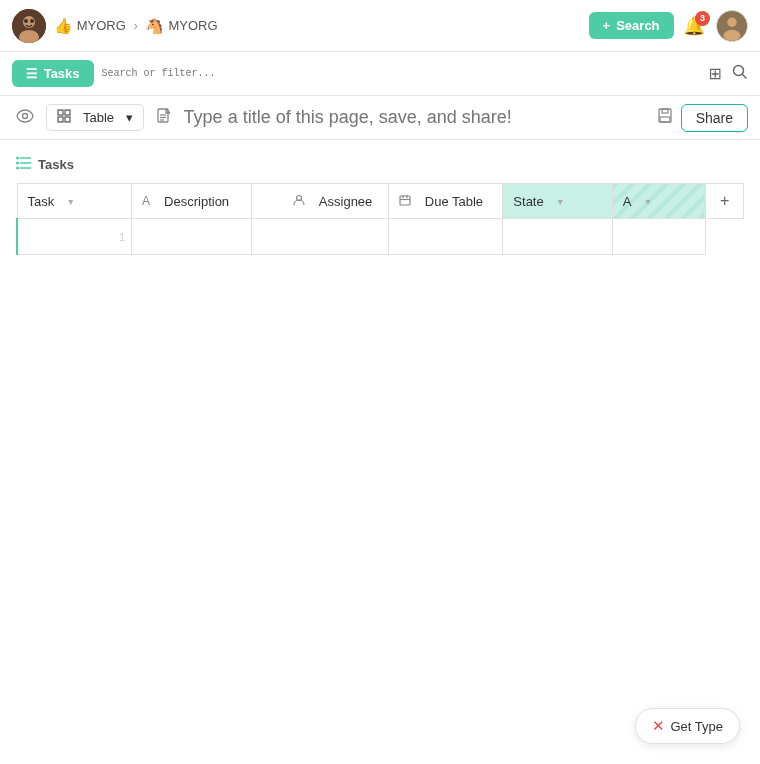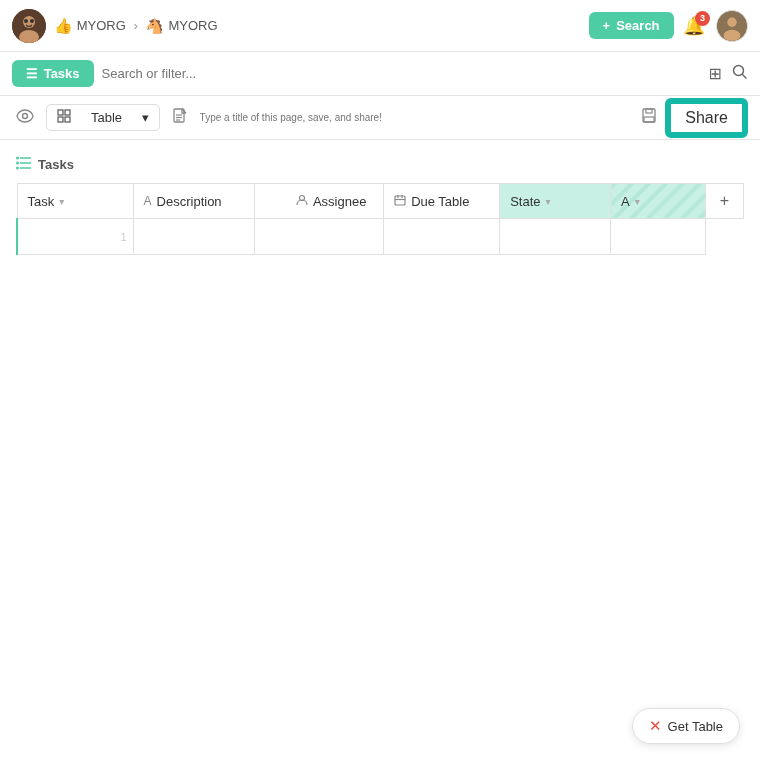--- a/index.html
+++ b/index.html
@@ -115,23 +115,24 @@
       font-weight: 600;
       cursor: pointer;
       display: flex;
       align-items: center;
       gap: 6px;
     }
     .search-input {
       flex: 1;
       border: none;
       outline: none;
-      font-size: 13px;
+      font-size: 10px;
       color: #7f1d1d;
       background: transparent;
+      font-family: Liberation Mono, monospace;
     }
     .toolbar-icons {
       display: flex;
       align-items: center;
       gap: 10px;
     }
     .toolbar-icon-btn {
       background: none;
       border: none;
       cursor: pointer;
@@ -158,45 +159,45 @@
     }
     .table-view-btn {
       background: none;
       border: 1px solid #ddd;
       border-radius: 5px;
       padding: 4px 10px;
       font-size: 13px;
       cursor: pointer;
       display: flex;
       align-items: center;
-      gap: 20px;
+      gap: 12px;
       color: #333;
     }
     .page-title-input {
       flex: 1;
       border: none;
       outline: none;
-      font-size: 10px;
+      font-size: 18px;
       color: #aaa;
       background: transparent;
     }
     .save-icon-btn {
       background: none;
       border: none;
       cursor: pointer;
       color: #666;
       font-size: 16px;
     }
     .share-btn {
       background: #fff;
       color: #333;
-      border: 6px solid #14b8a6;
+      border: 1px solid #14b8a6;
       border-radius: 6px;
       padding: 5px 14px;
-      font-size: 16px;
+      font-size: 14px;
       font-weight: 500;
       cursor: pointer;
     }
 
     
     .main-content {
       padding: 16px 16px 0 16px;
     }
     .section-title {
       display: flex;
@@ -249,21 +250,21 @@
       width: 36px;
       text-align: center;
       color: #666;
       font-size: 16px;
       border: 1px solid #e0e0e0;
       cursor: pointer;
     }
     .th-inner {
       display: flex;
       align-items: center;
-      gap: 5px;
+      gap: 14px;
     }
     .col-icon { font-size: 12px; color: #888; }
     .col-chevron { font-size: 10px; color: #aaa; }
     .tasks-table td {
       border: 1px solid #e0e0e0;
       padding: 8px 10px;
       height: 36px;
       background: #fff;
     }
     .tasks-table tbody tr td:first-child {
@@ -467,14 +468,14 @@
         <td></td>
         <td></td>
         <td></td>
       </tr>
     </tbody>
   </table>
 </div>
 
 <button class="help-btn">
   <span class="help-icon">✕</span>
-  <span>Get Table</span>
+  <span>Get Type</span>
 </button>
 
 </body></html>

